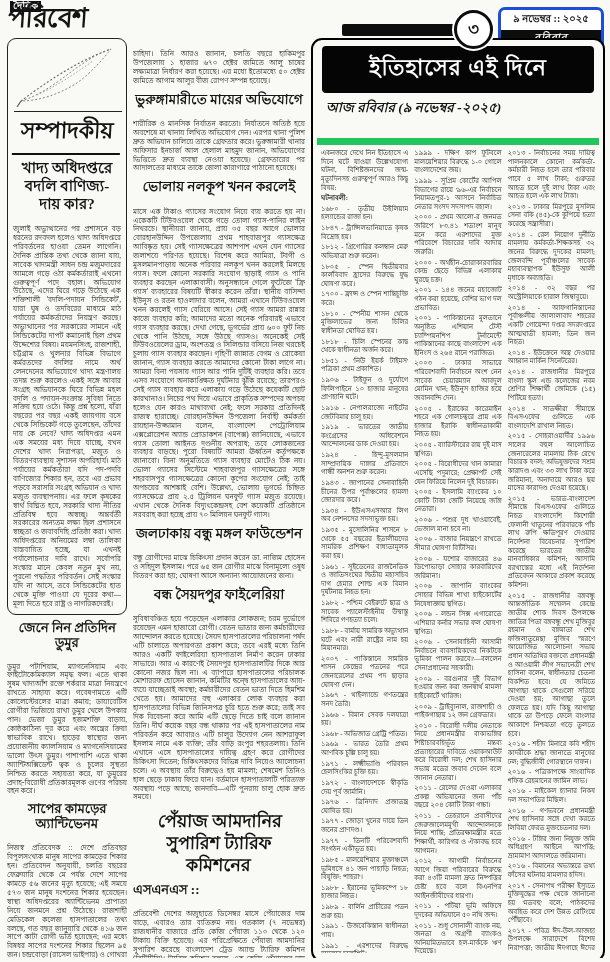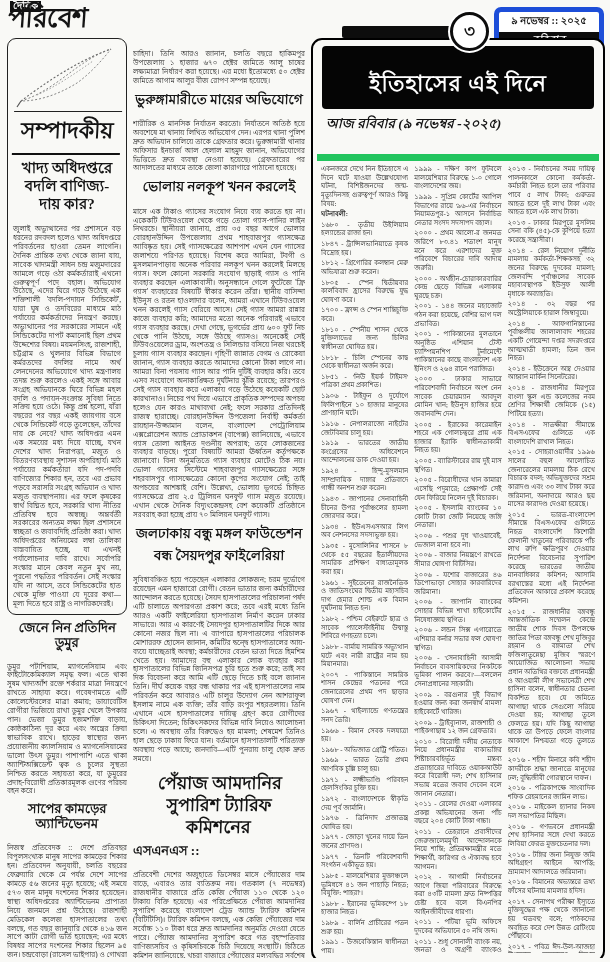--- a/index.html
+++ b/index.html
@@ -10,41 +10,41 @@
   }
   
   .header{display:flex;justify-content:space-between;align-items:flex-start;padding:2px 6px 0 8px;height:34px;}
   .masthead{position:relative;line-height:1;}
   .masthead .tagline{position:absolute;top:-1px;left:2px;font-size:10px;font-weight:bold;background:#111;color:#fff;padding:0 3px 1px;font-family:Liberation Serif, serif;}
   .masthead .title{font-size:27px;font-weight:900;letter-spacing:-1px;transform:skewX(-4deg);display:inline-block;margin-top:3px;}
   .hdr-right{display:flex;align-items:center;margin-top:5px;width:262px;}
   .hdr-bar{flex:1;height:12px;background:#0d0d0d;margin-right:-15px;border-radius:2px;}
   .page-circle{width:33px;height:33px;border:3px solid #0d0d0d;border-radius:50%;background:#fff;z-index:2;
     display:flex;align-items:center;justify-content:center;font-size:17px;font-weight:bold;box-shadow:0 0 0 2px #fff;}
-  .datebox{margin-left:5px;width:100px;border:5px solid #1d4ed8;border-radius:7px 7px 3px 3px;overflow:hidden;text-align:center;background:#fff;}
+  .datebox{margin-left:5px;width:100px;border:3px solid #1d4ed8;border-radius:7px 7px 3px 3px;overflow:hidden;text-align:center;background:#fff;}
   .datebox .d{font-size:10px;font-weight:bold;padding:1px 2px 2px;white-space:nowrap;}
   .datebox .day{background:#0d0d0d;color:#fff;font-size:10.5px;font-style:italic;font-weight:bold;padding:0 2px 2px;letter-spacing:1px;}
   
   .content{display:grid;grid-template-columns:120px 172px 1fr;gap:6px;padding:2px 5px 4px 7px;height:920px;overflow:hidden;}
   .col{overflow:hidden;}
   p{margin:0 0 3px;}
   .body-sm{font-size:7.2px;line-height:1.24;text-align:justify;margin-top:12px;}
   
   .ed-box{border:1.5px solid #222;border-radius:9px;padding:4px 5px 5px;margin-bottom:5px;}
   .quill{display:block;margin:0 auto 2px;}
   .ed-title{font-size:22px;font-weight:900;text-align:center;border-top:1px solid #222;border-bottom:2px solid #111;padding:1px 0 3px;margin:0 0 4px;transform:skewX(-3deg);}
   .ed-head{font-size:15px;font-weight:bold;text-align:center;line-height:1.2;margin:2px 4px 5px;}
   .sec-head{font-size:13px;font-weight:bold;text-align:center;line-height:1.15;margin:6px 0 3px;transform:skewX(-2deg);}
   
   .m-head.sm{font-size:13.5px;font-weight:bold;text-align:center;line-height:1.2;margin:6px 0 3px;transform:skewX(-2deg);}
   .m-head.lg{font-size:17.5px;font-weight:900;text-align:center;line-height:1.25;margin:9px 0 5px;transform:skewX(-2deg);}
   .byline{font-weight:bold;font-size:13px;margin:0 0 1px;}
   
   .hist{border:2px solid #000;border-radius:11px;height:100%;display:flex;flex-direction:column;overflow:hidden;background:#f9f9f6;}
-  .hist-banner{background:#050505;color:#fff;font-size:22px;font-weight:900;text-align:center;margin:6px 9px 3px;padding:20px 0 6px;border-radius:4px;letter-spacing:1px;}
+  .hist-banner{background:#050505;color:#fff;font-size:22px;font-weight:900;text-align:center;margin:6px 9px 3px;padding:4px 0 6px;border-radius:4px;letter-spacing:1px;}
   .hist-date{font-size:13.5px;font-weight:bold;font-style:italic;padding:1px 9px 18px;border-bottom:7px solid #22c55e;margin:0 4px;}
   .hist-cols{flex:1;display:grid;grid-template-columns:1fr 1fr 1fr;gap:6px;padding:4px 8px 7px;font-size:6.8px;line-height:1.27;text-align:justify;overflow:hidden;}
   .hist-cols .hcol{overflow:hidden;}
   .hist-cols p{margin:0 0 2px;}
   .hist-intro{margin-bottom:2px;}
   .hist-label{font-weight:bold;}
 </style>
 </head>
 <body>
 
@@ -107,20 +107,21 @@
 
           <div>
             <div class="m-head sm">ভোলায় নলকূপ খনন করলেই</div>
 
             <div class="body-sm">মাসে এক টাকাও গ্যাসের সংযোগ নিয়ে ব্যয় করতে হয় না। একেকটি টিউবওয়েল থেকে গড়ে তোলা গ্যাস-পানির লাইন নিখরচে। স্থানীয়রা জানায়, প্রায় ৩৫ বছর আগে ভোলার বোরহানউদ্দিন উপজেলায় প্রথম শাহবাজপুর গ্যাসক্ষেত্র আবিষ্কৃত হয়। সেই গ্যাসক্ষেত্রের আশপাশ এখন যেন গ্যাসের জলাশয়ে পরিণত হয়েছে। বিশেষ করে আমিরা, টবগী ও মুসলমানপাড়ায় অনেক পরিবার নলকূপ খনন করলেই মিলছে গ্যাস। ফলে কোনো সরকারি সংযোগ ছাড়াই গ্যাস ও পানি ব্যবহার করছেন এলাকাবাসী। অনুসন্ধানে গেলে ফুটেজে 'ফ্রি গ্যাস' ব্যবহারের বিষয়টি স্বীকার করেন তাঁরা। স্থানীয় বাসিন্দা ইউনুস ও রতন হাওলাদার বলেন, আমরা এখানে টিউবওয়েল খনন করলেই গ্যাস বেরিয়ে আসে। সেই গ্যাস আমরা রান্নার কাজে ব্যবহার করি; আমাদের মতো অনেক পরিবারই এভাবে গ্যাস ব্যবহার করছে। দেখা গেছে, ভূগর্ভের প্রায় ৬০০ ফুট নিচ থেকে পানি উঠছে, সঙ্গে উঠছে গ্যাসও। অনেকেই সেই টিউবওয়েলের ড্রাম, অংশতন্ত্র ও সিলিন্ডার বসিয়ে নিজ খরচেই চুলায় গ্যাস ব্যবহার করছেন। গৃহিণী জান্নাত বেগম ও রোকেয়া জানান, গ্যাস ব্যবহার করতে আমাদের কোনো টাকা লাগে না। আমরা বিনা পয়সায় গ্যাস আর পানি দুটিই ব্যবহার করি। তবে এসব সংযোগে অনাকাঙ্ক্ষিত দুর্ঘটনার ঝুঁকি রয়েছে; তারপরও সেই গ্যাস ব্যবহার করে এলাকায় গড়ে উঠেছে কয়েকটি ছোট কারখানাও। নিচের পথ দিয়ে এভাবে প্রাকৃতিক সম্পদের অপচয় হলেও যেন কারও মাথাব্যথা নেই; ফলে সরকার প্রতিদিনই রাজস্ব হারাচ্ছে। বোরহানউদ্দিন উপজেলা নির্বাহী কর্মকর্তা রায়হান-উজ্জামান বলেন, বাংলাদেশ পেট্রোলিয়াম এক্সপ্লোরেশন অ্যান্ড প্রোডাকশন (বাপেক্স) জানিয়েছে, এভাবে গ্যাস তোলা আইনত দণ্ডনীয় অপরাধ; তবে লোকজনের ব্যবহার বাড়ছে। পুরো বিষয়টি আমরা ঊর্ধ্বতন কর্তৃপক্ষকে জানাবো। বিনা অনুমতিতে গ্যাস ব্যবহার মোটেও ঠিক নয়। ভোলা গ্যাসের সিস্টেমে শাহবাজপুর গ্যাসক্ষেত্রের সঙ্গে শহরবাসপুর গ্যাসক্ষেত্রের কোনো কূপের সংযোগ নেই; তাই অপচয়ের আশঙ্কাই বেশি। উল্লেখ্য, ভোলায় ভূগর্ভে চিহ্নিত গ্যাসক্ষেত্রে প্রায় ২.৫ ট্রিলিয়ন ঘনফুট গ্যাস মজুত রয়েছে। এখান থেকে দৈনিক বিদ্যুৎকেন্দ্রসহ বেশ কয়েকটি প্রতিষ্ঠানে সরবরাহ করা হচ্ছে প্রায় ৭০ মিলিয়ন ঘনফুট গ্যাস।</div>
           </div>
 
           <div>
             <div class="m-head sm">জলঢাকায় বন্ধু মঙ্গল ফাউন্ডেশন</div>
 
+            <div class="body-sm">বন্ধু রোগীদের মাঝে চিকিৎসা প্রদান করেন ডা. নাজিম হোসেন ও সহিদুল ইসলাম। পরে ৬৫ জন রোগীর মাঝে বিনামূল্যে ওষুধ বিতরণ করা হয়; ঘোষণা আসে অন্যান্য আয়োজনের জন্য।</div>
           </div>
 
           <div>
             <div class="m-head sm">বন্ধ সৈয়দপুর ফাইলেরিয়া</div>
 
             <div class="body-sm">সুবিধাবঞ্চিত হয়ে পড়েছেন এলাকার লোকজন; চরম দুর্ভোগে রয়েছেন এমন হাজারো রোগী। বেতন ভাতার জন্য কর্মচারীদের আন্দোলন করতে হয়েছে। সৈয়দ হাসপাতালের পরিচালনা পর্ষদ এটি চালাতে অপারগতা প্রকাশ করে; তবে এরই মধ্যে তিনি আরও একটি ফাইলেরিয়া হাসপাতাল নির্মাণ করেন ঢাকার সাভারে। আর এ কারণেই সৈয়দপুর হাসপাতালটির দিকে আর কোনো নজর ছিল না। এ ব্যাপারে হাসপাতালের পরিচালক মোশাররফ হোসেন জানান, কমিটির দ্বন্দ্বে হাসপাতালের আয়-ব্যয়ে যাচ্ছেতাই অবস্থা; কর্মচারীদের বেতন ভাতা দিতে হিমশিম খেতে হয়। আমাদের বহু এলাকার লোক ব্যবহার করা হাসপাতালের বিভিন্ন জিনিসপত্র চুরি হতে শুরু করে; তাই সব দিক বিবেচনা করে আমি এটি ছেড়ে দিতে চাই বলে জানান তিনি। দীর্ঘ কয়েক বছর বন্ধ থাকার পর এই হাসপাতালের নাম পরিবর্তন করে আবারও এটি চালুর উদ্যোগ নেন আশরাফুল ইসলাম নামে এক ব্যক্তি; তাঁর বাড়ি রংপুর শহরতলায়। তিনি এখানে এসে হাসপাতালের দায়িত্ব গ্রহণ করে রোগীদের চিকিৎসা দিতেন; চিকিৎসকদের বিভিন্ন দাবি নিয়েও আলোচনা চলে। এ অবস্থায় তাঁর বিরুদ্ধেও হয় মামলা; শেষমেশ তিনিও হাল ছেড়ে ঢাকায় ফিরে যান। বর্তমানে হাসপাতালটি পরিত্যক্ত অবস্থায় পড়ে আছে; জনদাবি—এটি পুনরায় চালু হোক দ্রুত সময়ে।</div>
           </div>
 
           <div>
             <div class="m-head lg">পেঁয়াজ আমদানির সুপারিশ ট্যারিফ কমিশনের</div>

